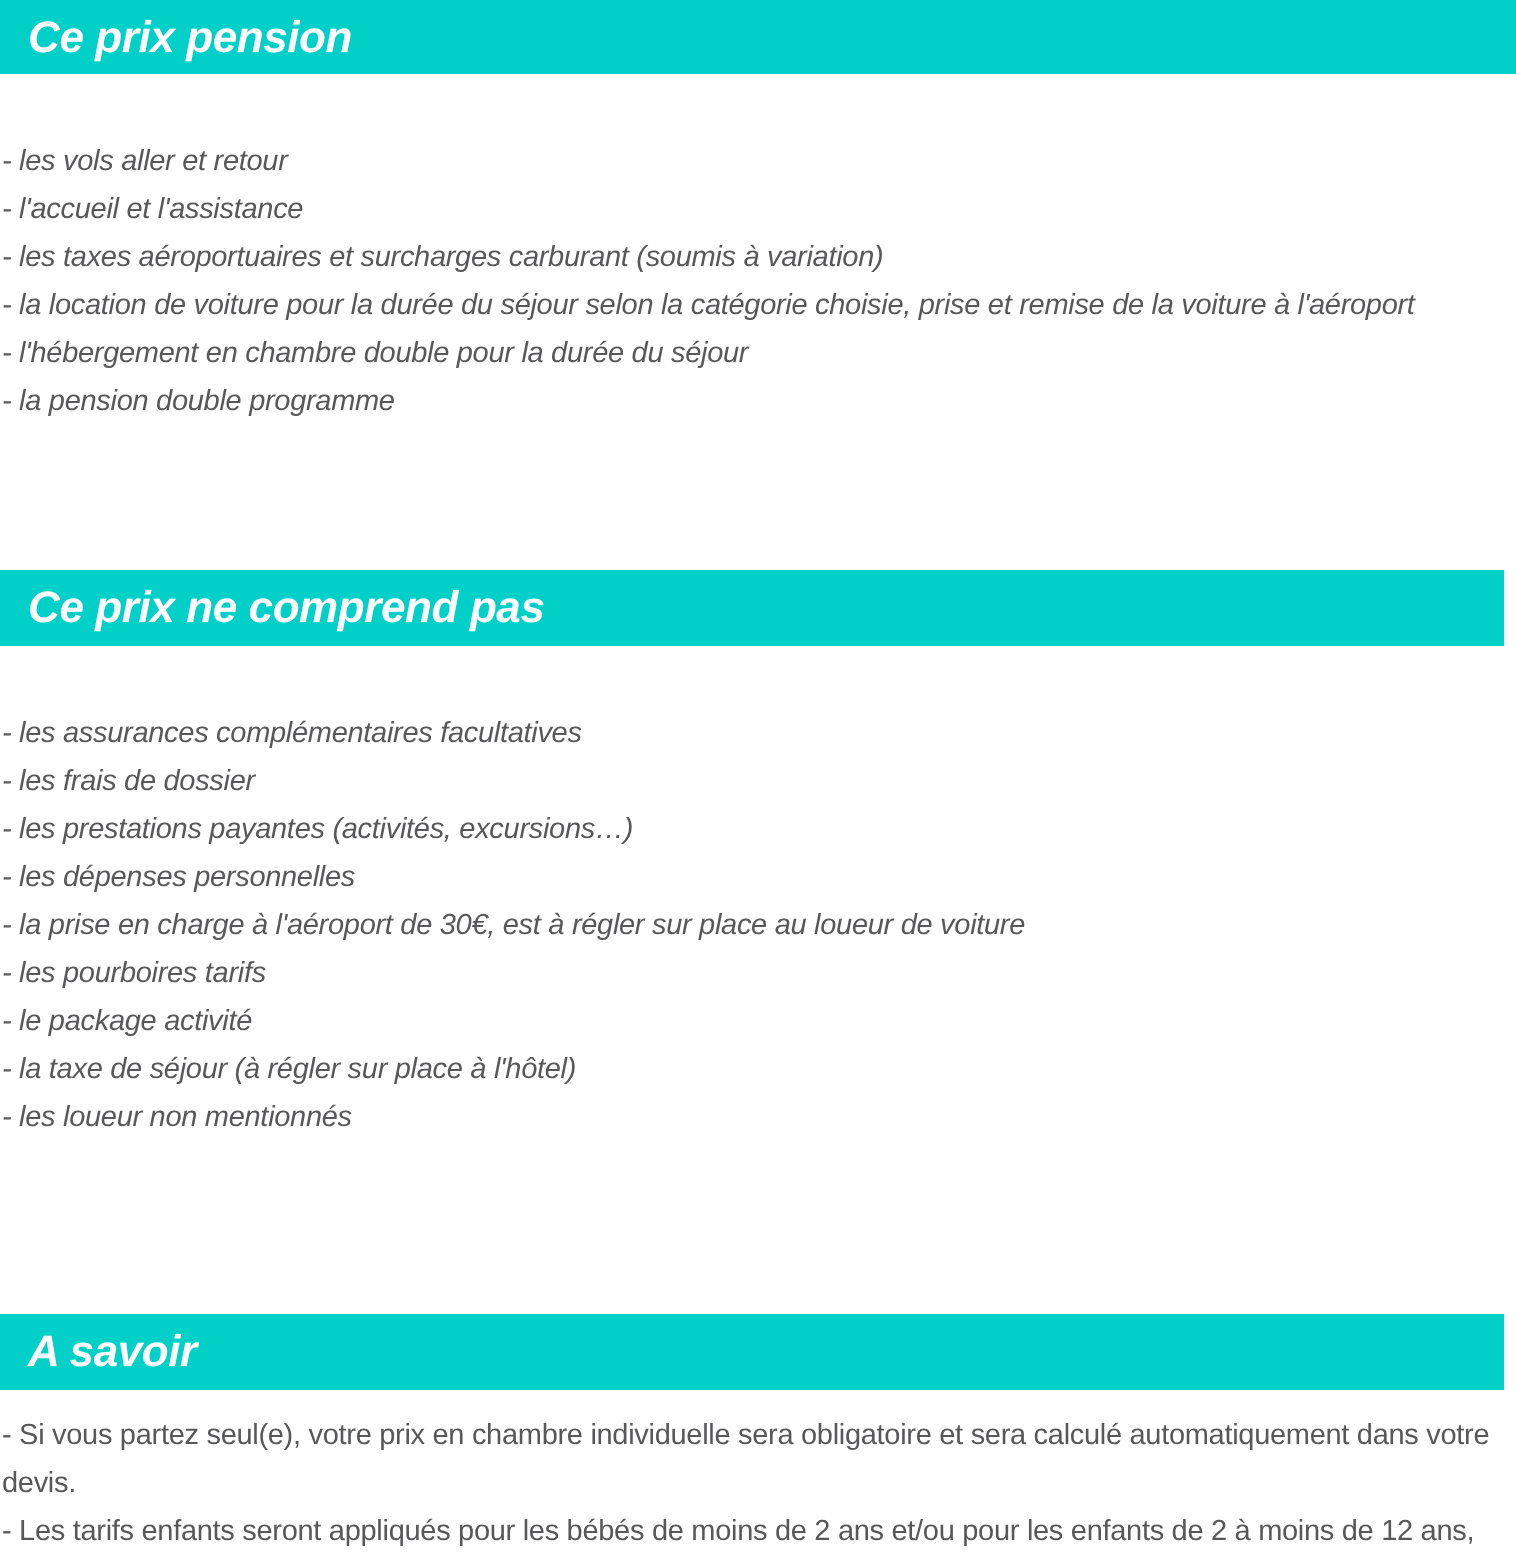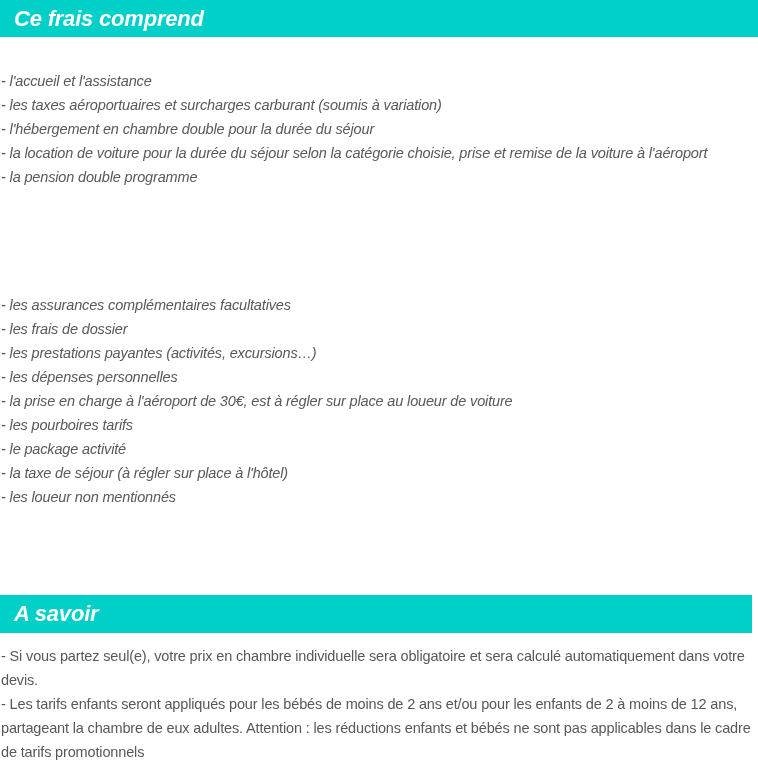--- a/index.html
+++ b/index.html
@@ -69,35 +69,39 @@
   .gap-md  { height: 32px; }
   .gap-lg  { height: 72px; }
   .gap-xs  { height: 11px; }
 </style>
 </head>
 <body>
 
 <div class="page">
 
   <div class="banner banner--full">
-    <span class="banner-title">Ce frais comprend</span>
+    <span class="banner-title">Ce prix pension</span>
   </div>
 
   <div class="gap-md"></div>
 
   <div class="section-body">
+    <div class="bullet-line">- les vols aller et retour</div>
     <div class="bullet-line">- l'accueil et l'assistance</div>
     <div class="bullet-line">- les taxes aéroportuaires et surcharges carburant (soumis à variation)</div>
+    <div class="bullet-line">- la location de voiture pour la durée du séjour selon la catégorie choisie, prise et remise de la voiture à l'aéroport</div>
     <div class="bullet-line">- l'hébergement en chambre double pour la durée du séjour</div>
-    <div class="bullet-line">- la location de voiture pour la durée du séjour selon la catégorie choisie, prise et remise de la voiture à l'aéroport</div>
     <div class="bullet-line">- la pension double programme</div>
   </div>
 
   <div class="gap-lg"></div>
 
+  <div class="banner banner--inset">
+    <span class="banner-title">Ce prix ne comprend pas</span>
+  </div>
 
   <div class="gap-md"></div>
 
   <div class="section-body">
     <div class="bullet-line">- les assurances complémentaires facultatives</div>
     <div class="bullet-line">- les frais de dossier</div>
     <div class="bullet-line">- les prestations payantes (activités, excursions…)</div>
     <div class="bullet-line">- les dépenses personnelles</div>
     <div class="bullet-line">- la prise en charge à l'aéroport de 30€, est à régler sur place au loueur de voiture</div>
     <div class="bullet-line">- les pourboires tarifs</div>

